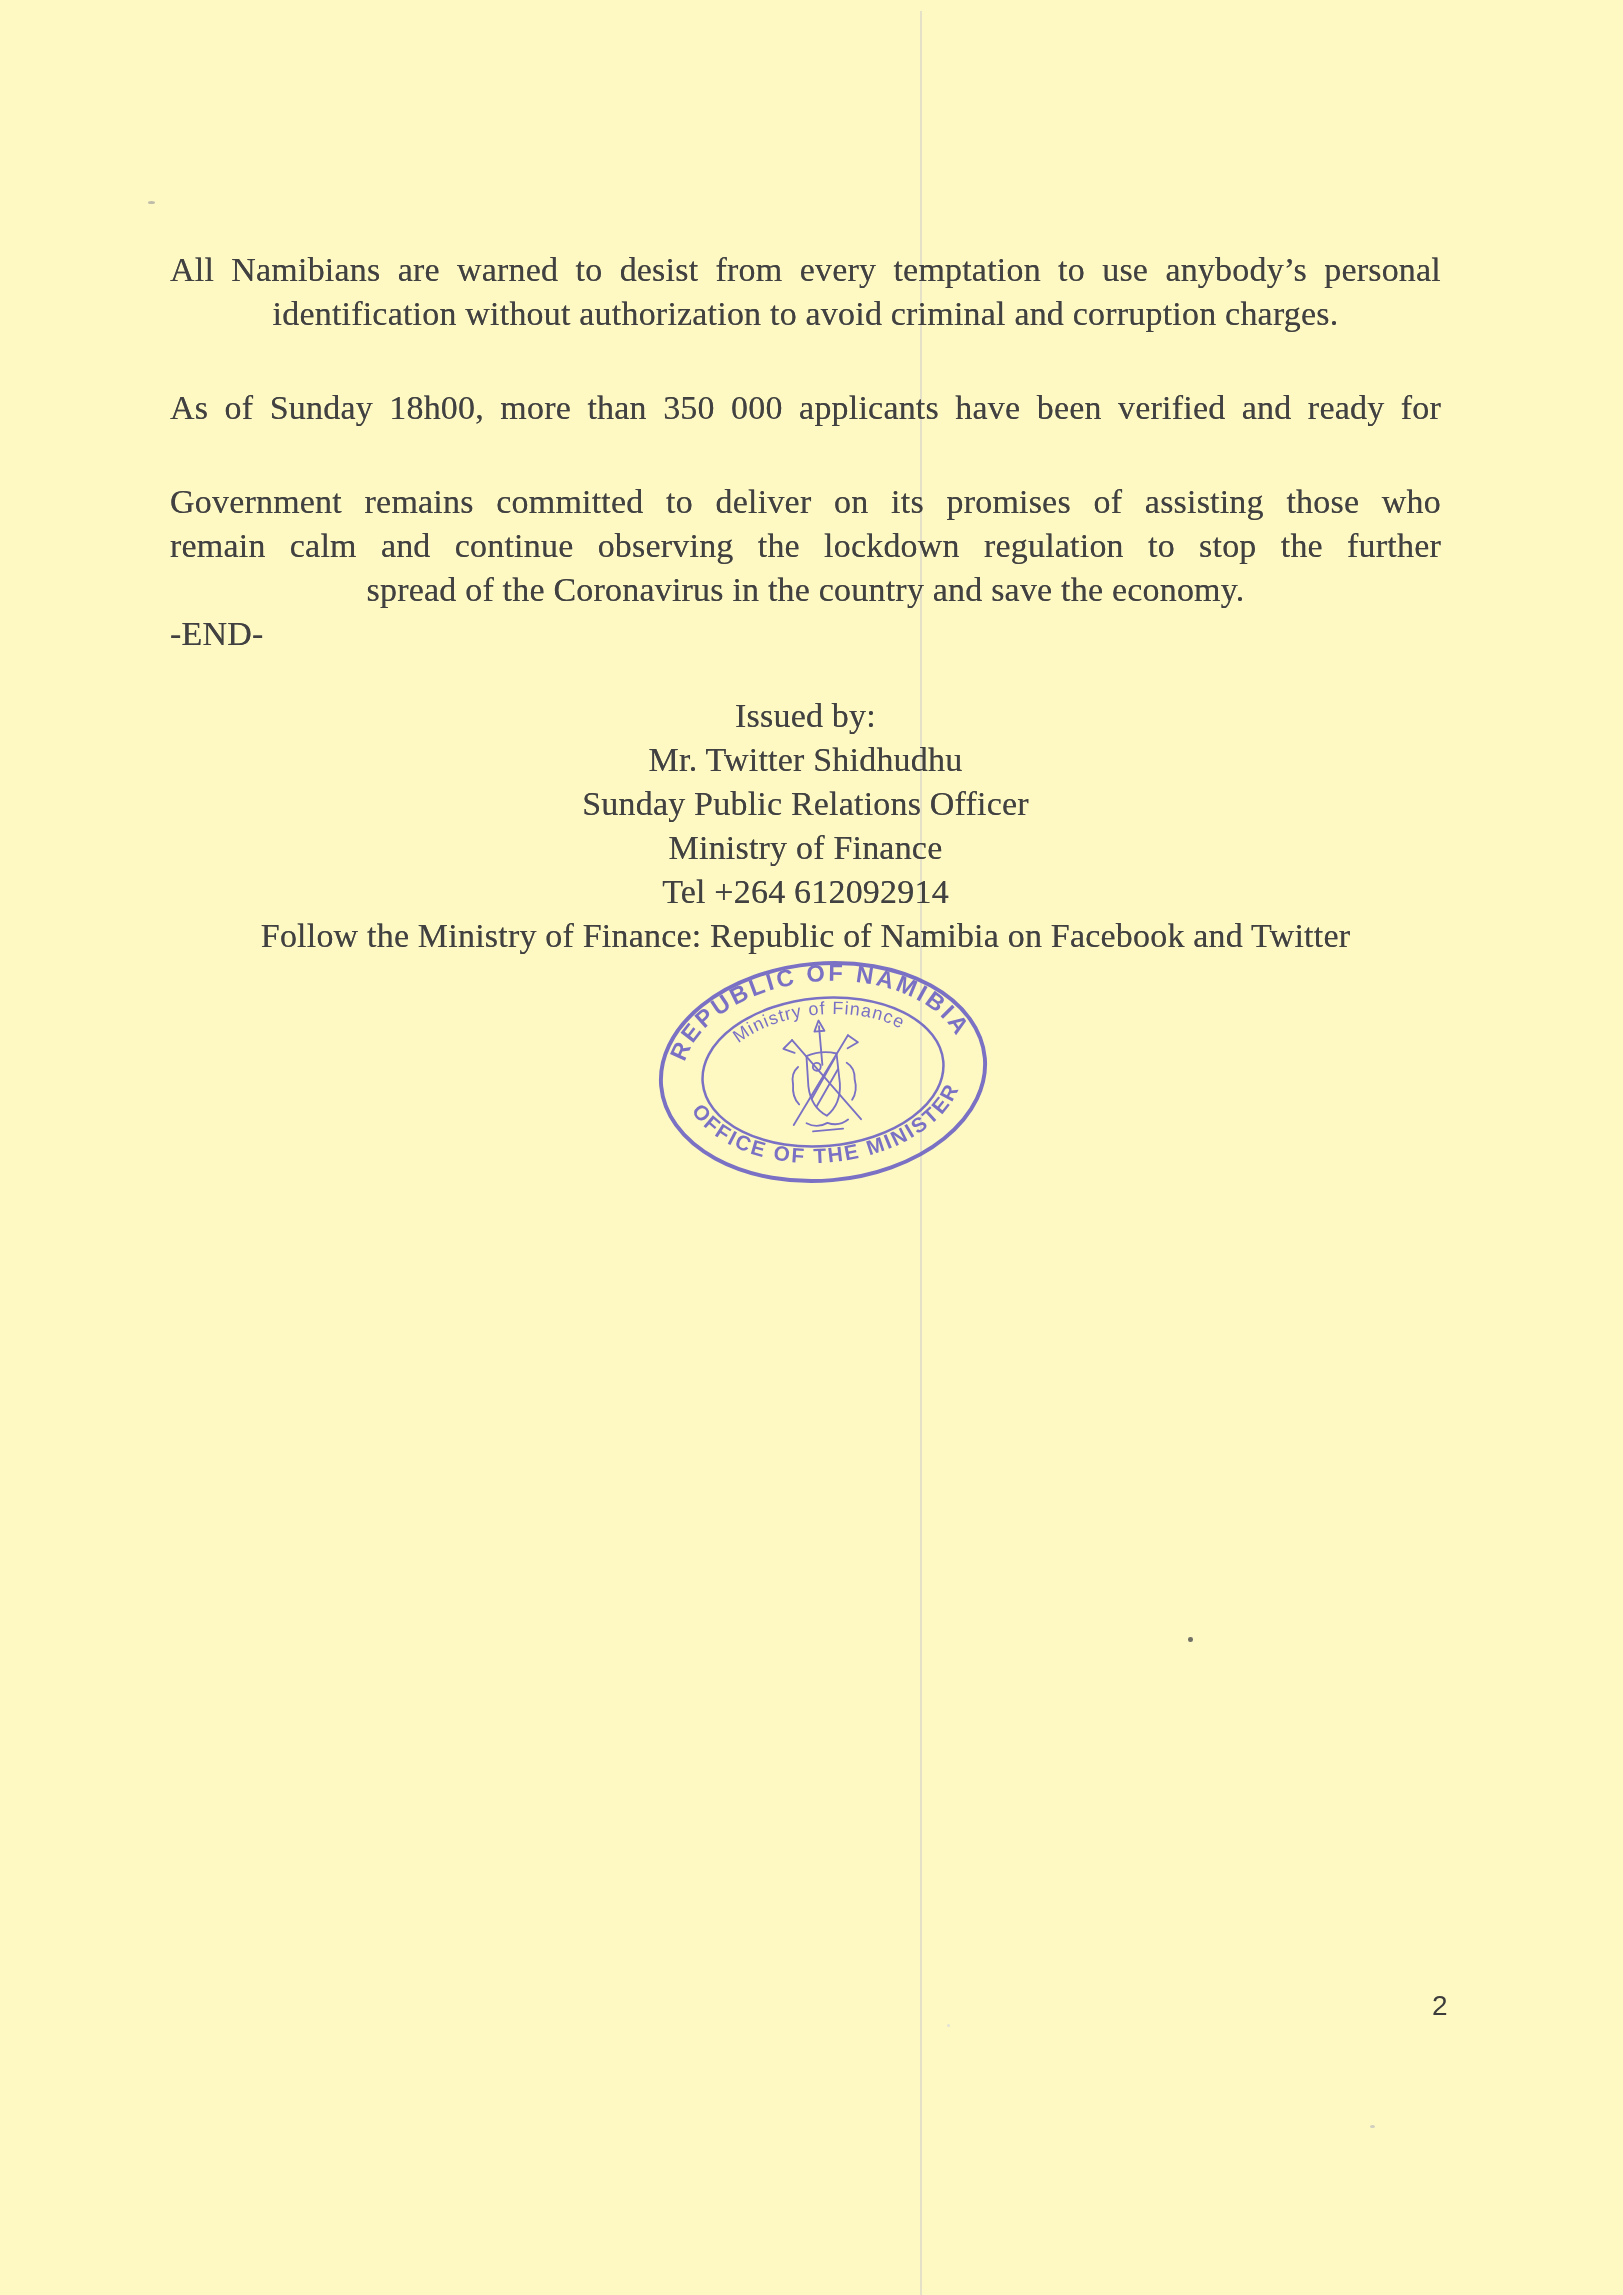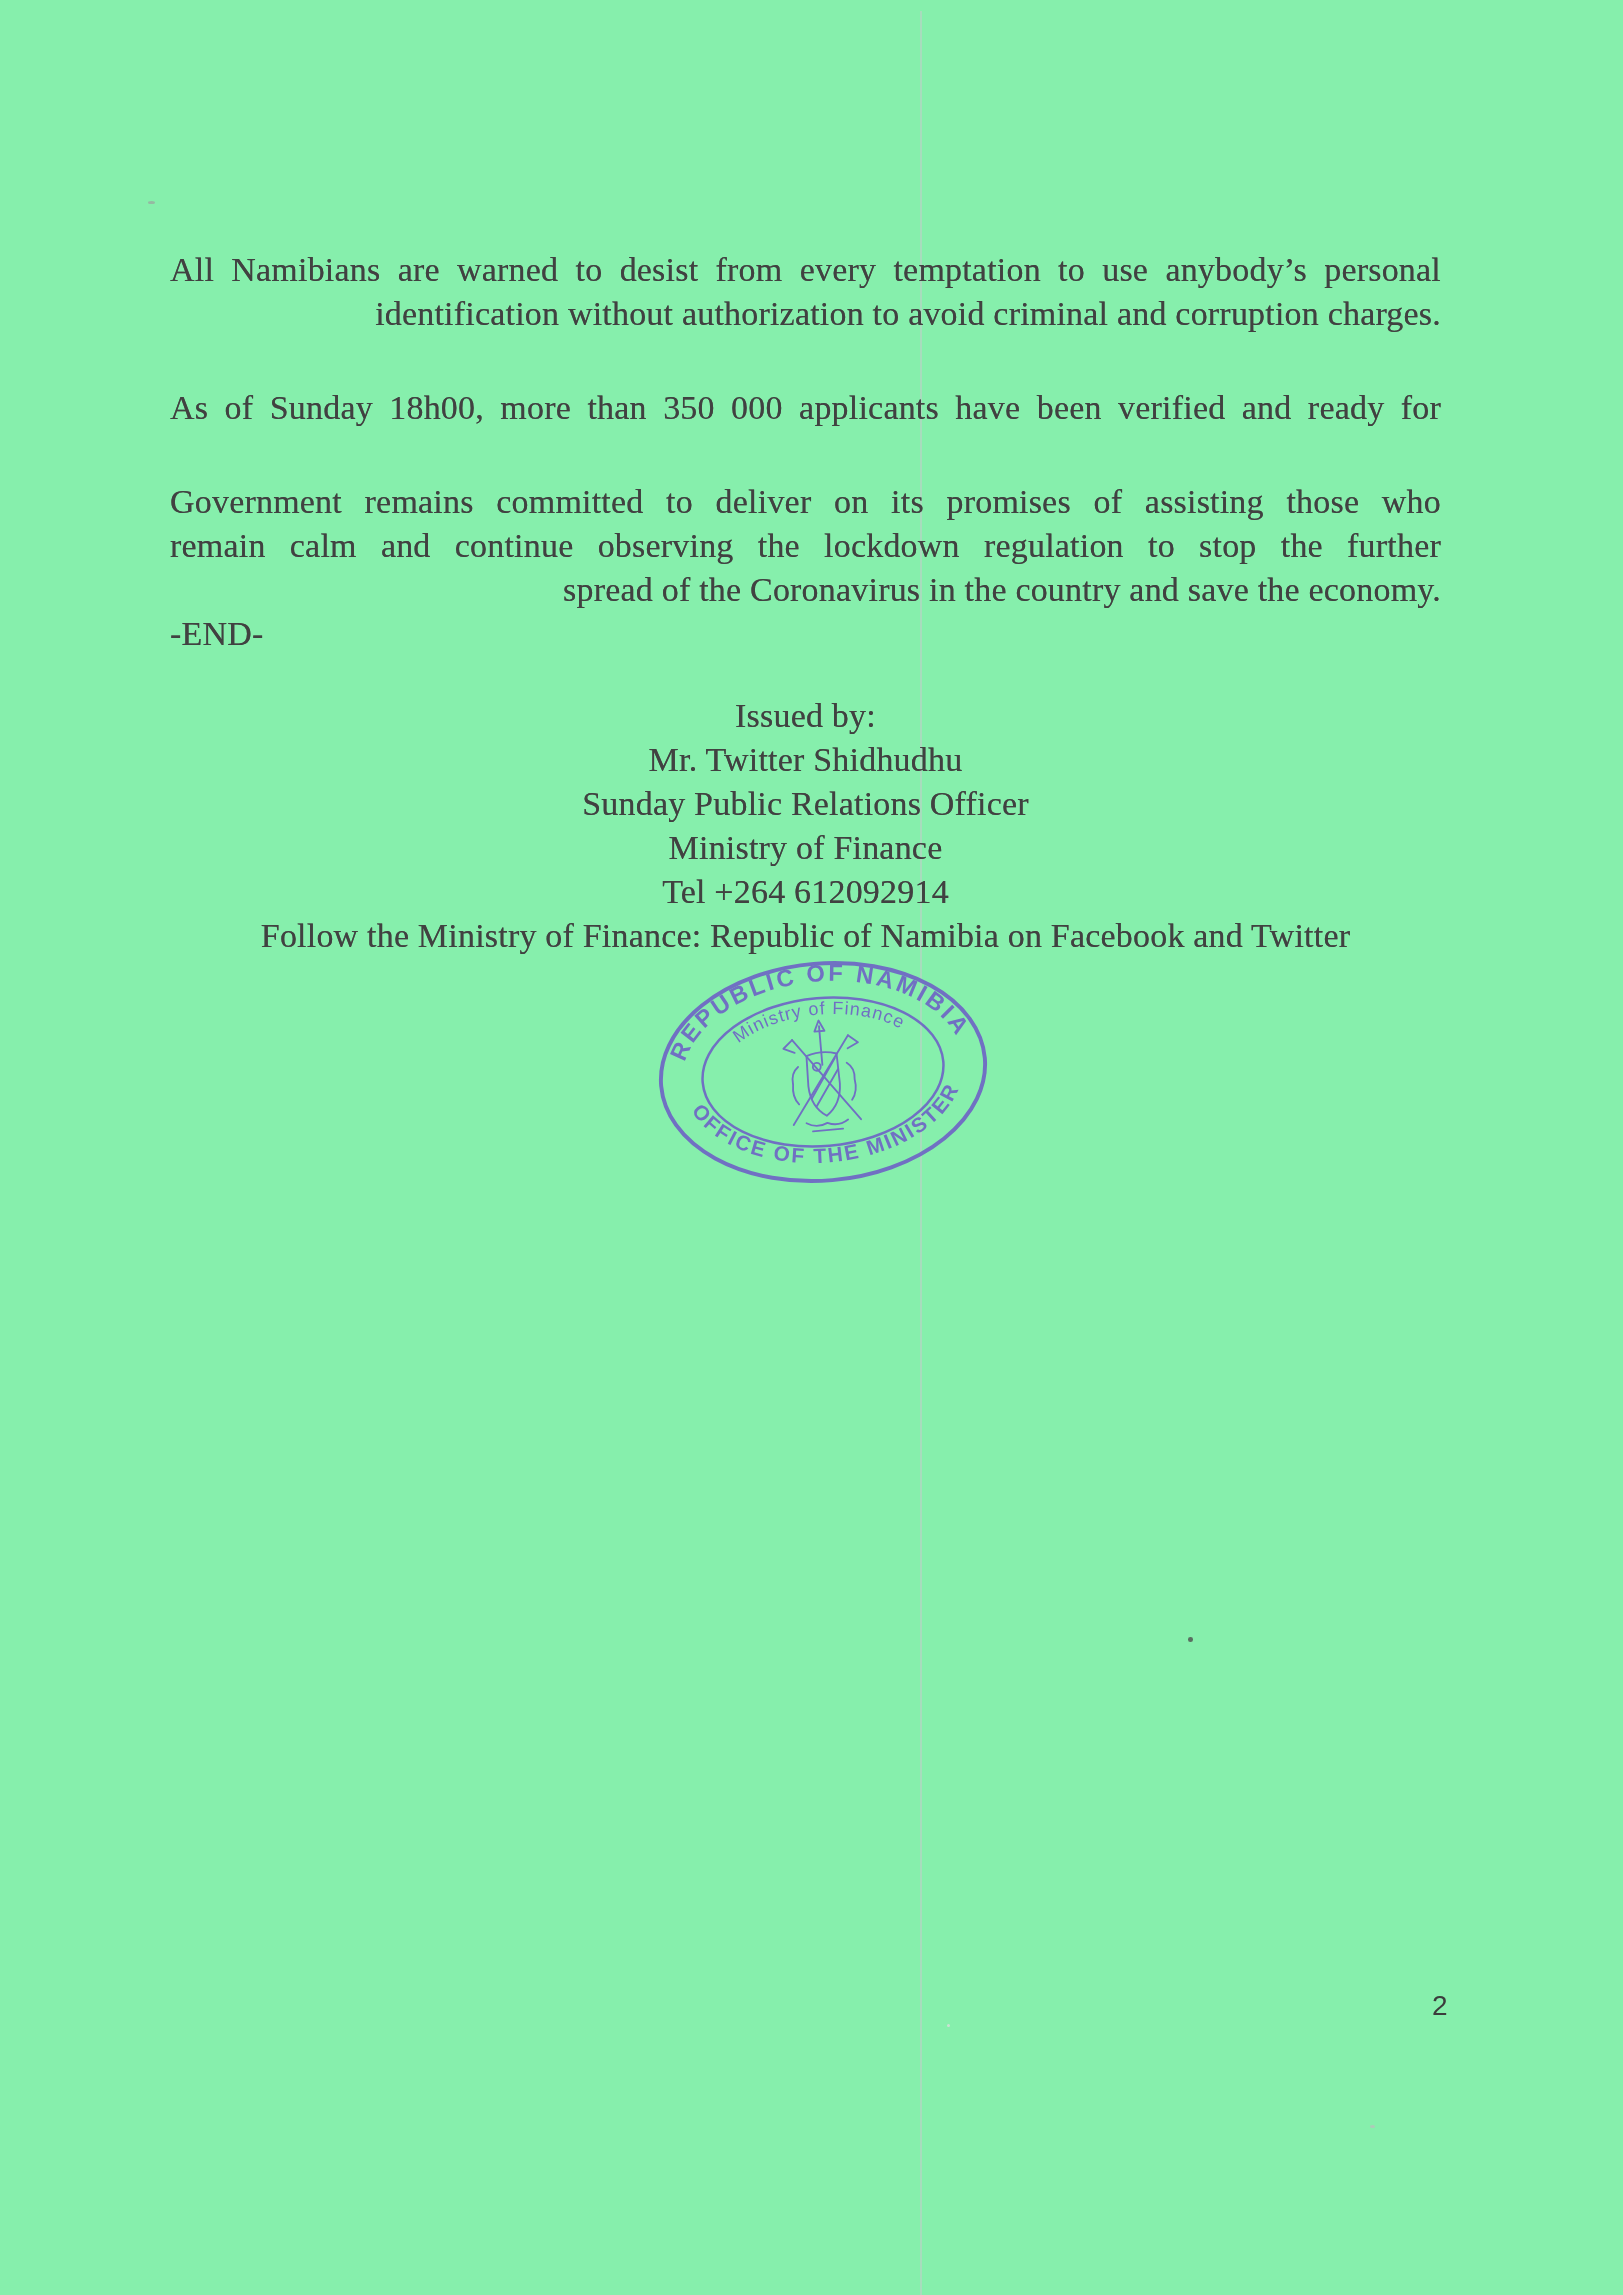--- a/index.html
+++ b/index.html
@@ -4,21 +4,21 @@
 <style>
   :root{
     --ink:#414141;
     --stamp:#6f66c5;
   }
   html,body{margin:0;padding:0;background:#ffffff;}
   body{
     width:1623px;height:2295px;position:relative;overflow:hidden;
     font-family:"Liberation Serif", serif;color:var(--ink);
   }
-  .page{position:absolute;inset:0;background:#86efac;}
+  .page{position:absolute;inset:0;background:#fef9c3;}
 
   
   .fold-line{
     position:absolute;left:920px;top:11px;width:1.6px;height:2285px;
     background:#c9c9ce;opacity:.5;
   }
 
   
   .speck{position:absolute;border-radius:50%;}
   .speck.s1{left:148px;top:201px;width:7px;height:3.1px;background:#9c9c9c;opacity:.65;}
@@ -28,21 +28,21 @@
 
   
   .body-text{
     position:absolute;left:170px;top:248px;width:1271px;
     font-size:34px;line-height:44px;letter-spacing:0.2px;
     text-shadow:0 0 0.5px rgba(65,65,65,.75);
   }
   .para{margin:0;}
   .para + .para{margin-top:50px;}
   .jl{text-align:justify;text-align-last:justify;}
-  .ll{text-align:right;}
+  .ll{text-align:center;}
   .end-marker{text-align:left;}
   .issued-block{margin-top:38px;}
   .issued-block div{text-align:center;}
 
   
   .stamp{
     position:absolute;left:654px;top:957px;width:338px;height:230px;
     transform:rotate(-5deg);transform-origin:50% 50%;
     color:var(--stamp);opacity:.92;
   }

